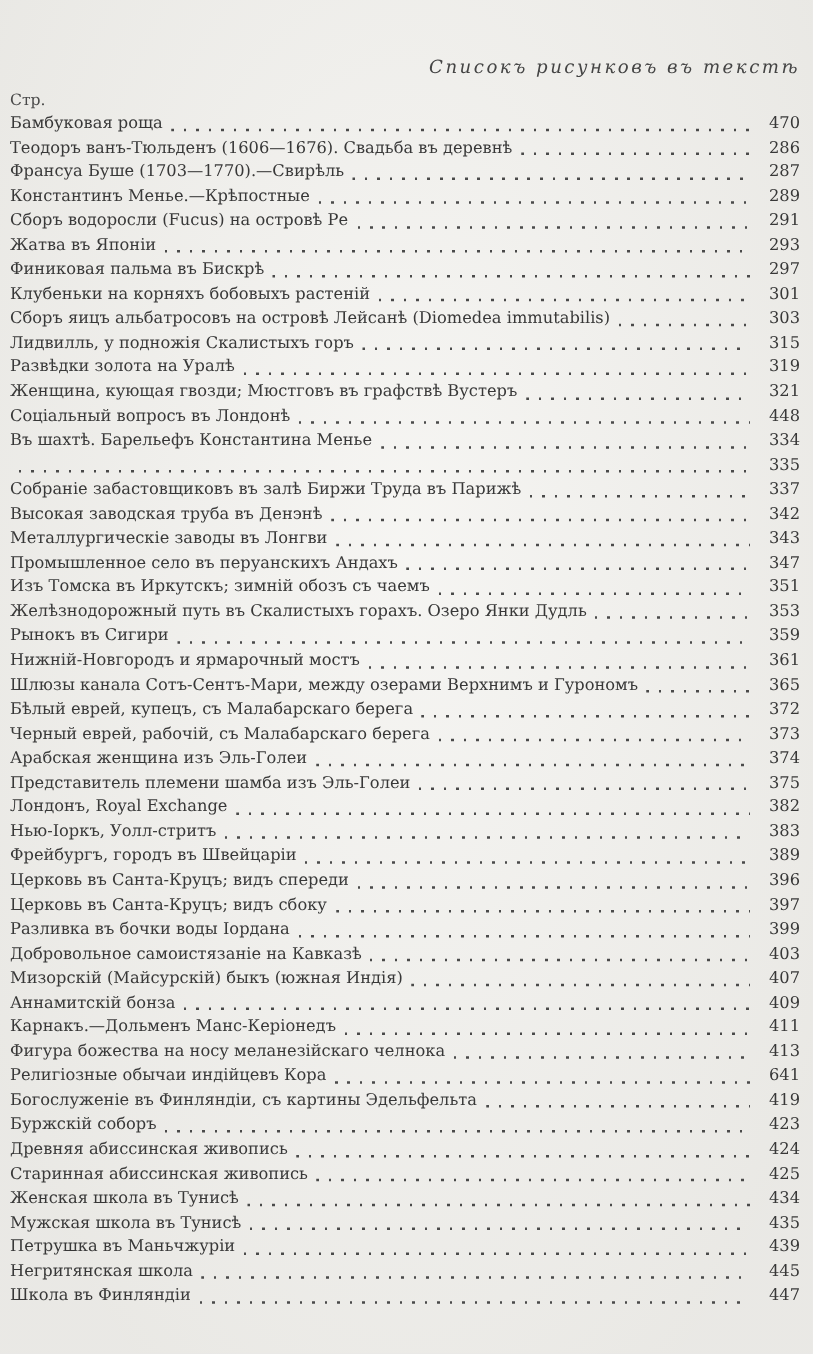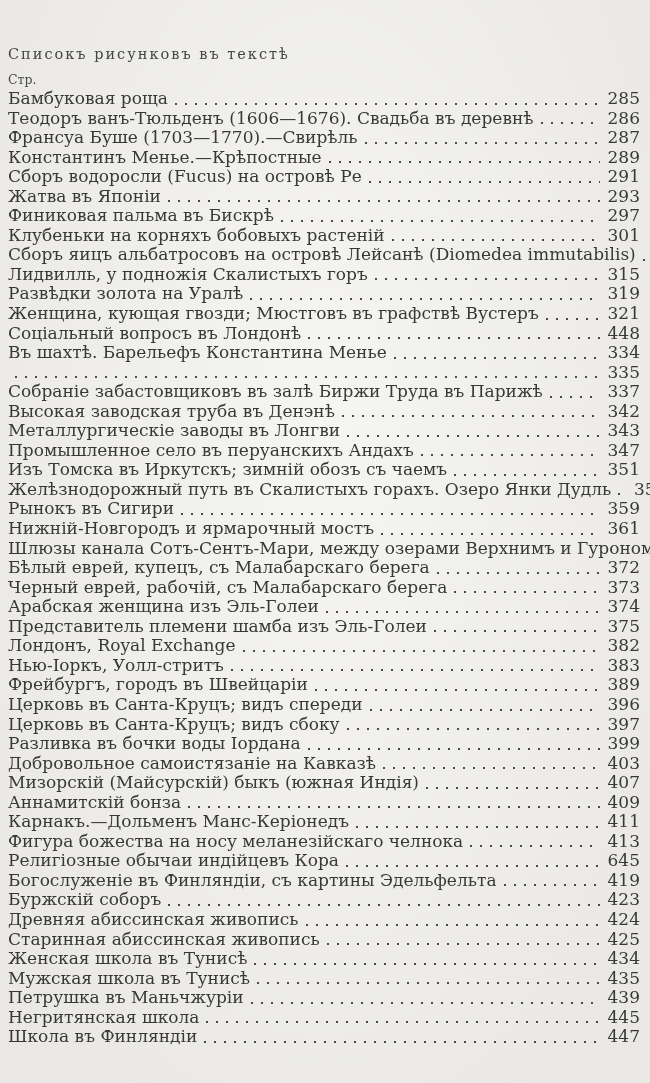--- a/index.html
+++ b/index.html
@@ -15,40 +15,41 @@
     background: #f1f0ec;
     background-image:
       radial-gradient(ellipse at 50% 40%, rgba(255,255,255,0.35), rgba(0,0,0,0.03) 85%);
     box-sizing: border-box;
     padding: 46px 10px 0 8px;
     font-family: "DejaVu Serif", "Liberation Serif", serif;
     color: #3a3a3a;
     overflow: hidden;
   }
   .doc-title {
-    text-align: left;
+    text-align: right;
     font-size: 14.5px;
     letter-spacing: 2px;
     color: #444;
     margin: 0 0 10px 0;
     font-weight: normal;
+    font-style: italic;
   }
   .page-col-header {
     font-size: 12.5px;
     padding-right: 4px;
     color: #4a4a4a;
     margin-bottom: 2px;
   }
   .figure-list {
     width: 100%;
   }
   .row {
     display: flex;
     align-items: flex-start;
-    font-size: 17px;
+    font-size: 13px;
     line-height: 19.55px;
     white-space: nowrap;
   }
   .entry-label {
     flex: 0 0 auto;
     color: #383838;
   }
   .dot-leader {
     flex: 1 1 auto;
     height: 2px;
@@ -75,21 +76,21 @@
 <div class="page">
   <h1 class="doc-title">Списокъ рисунковъ въ текстѣ</h1>
 
   <div class="page-col-header">Стр.</div>
 
   <div class="figure-list">
 
       <div class="row">
         <span class="entry-label">Бамбуковая роща</span>
         <span class="dot-leader"></span>
-        <span class="entry-page">285</span>
+        <span class="entry-page">470</span>
       </div>
 
       <div class="row">
         <span class="entry-label">Теодоръ ванъ-Тюльденъ (1606—1676). Свадьба въ деревнѣ</span>
         <span class="dot-leader"></span>
         <span class="entry-page">286</span>
       </div>
 
       <div class="row">
         <span class="entry-label">Франсуа Буше (1703—1770).—Свирѣль</span>
@@ -309,21 +310,21 @@
 
       <div class="row">
         <span class="entry-label">Фигура божества на носу меланезійскаго челнока</span>
         <span class="dot-leader"></span>
         <span class="entry-page">413</span>
       </div>
 
       <div class="row">
         <span class="entry-label">Религіозные обычаи индійцевъ Кора</span>
         <span class="dot-leader"></span>
-        <span class="entry-page">645</span>
+        <span class="entry-page">641</span>
       </div>
 
       <div class="row">
         <span class="entry-label">Богослуженіе въ Финляндіи, съ картины Эдельфельта</span>
         <span class="dot-leader"></span>
         <span class="entry-page">419</span>
       </div>
 
       <div class="row">
         <span class="entry-label">Буржскій соборъ</span>

